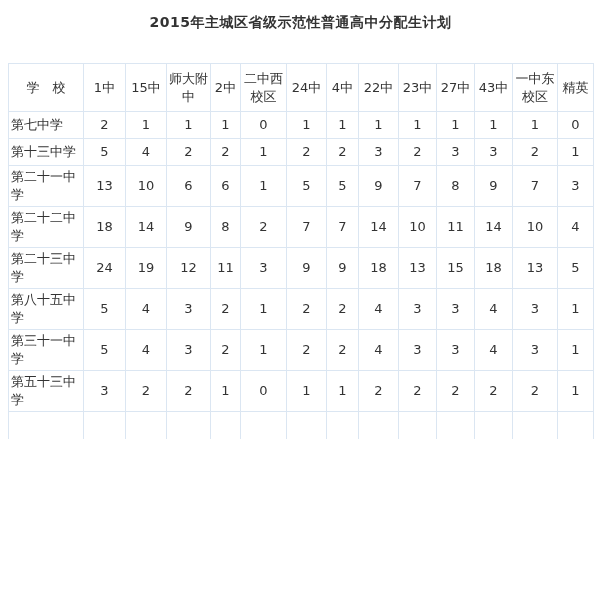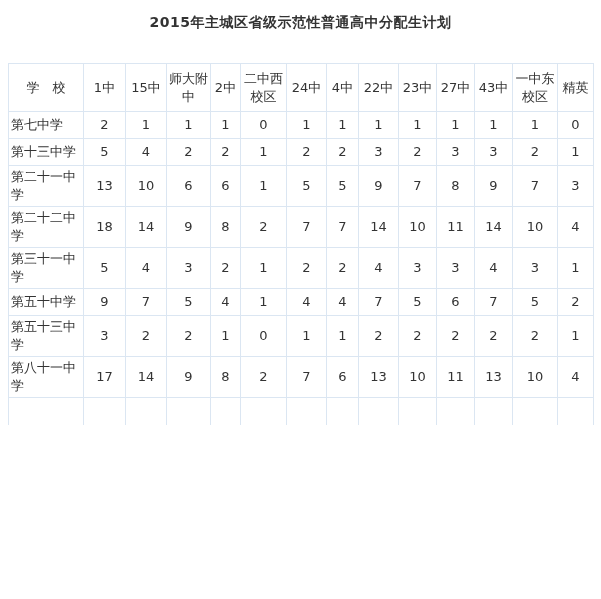--- a/index.html
+++ b/index.html
@@ -156,82 +156,82 @@
         <td>7</td>
         <td>7</td>
         <td>14</td>
         <td>10</td>
         <td>11</td>
         <td>14</td>
         <td>10</td>
         <td>4</td>
       </tr>
       <tr>
+        <td class="school-cell">第二十三中学</td>
+        <td>24</td>
+        <td>19</td>
+        <td>12</td>
+        <td>11</td>
+        <td>3</td>
+        <td>9</td>
+        <td>9</td>
+        <td>18</td>
+        <td>13</td>
+        <td>15</td>
+        <td>18</td>
+        <td>13</td>
+        <td>5</td>
+      </tr>
+      <tr>
+        <td class="school-cell">第八十五中学</td>
+        <td>5</td>
+        <td>4</td>
+        <td>3</td>
+        <td>2</td>
+        <td>1</td>
+        <td>2</td>
+        <td>2</td>
+        <td>4</td>
+        <td>3</td>
+        <td>3</td>
+        <td>4</td>
+        <td>3</td>
+        <td>1</td>
+      </tr>
+      <tr>
         <td class="school-cell">第三十一中学</td>
         <td>5</td>
         <td>4</td>
         <td>3</td>
         <td>2</td>
         <td>1</td>
         <td>2</td>
         <td>2</td>
         <td>4</td>
         <td>3</td>
         <td>3</td>
         <td>4</td>
         <td>3</td>
         <td>1</td>
       </tr>
       <tr>
-        <td class="school-cell">第五十中学</td>
-        <td>9</td>
-        <td>7</td>
-        <td>5</td>
-        <td>4</td>
-        <td>1</td>
-        <td>4</td>
-        <td>4</td>
-        <td>7</td>
-        <td>5</td>
-        <td>6</td>
-        <td>7</td>
-        <td>5</td>
-        <td>2</td>
-      </tr>
-      <tr>
         <td class="school-cell">第五十三中学</td>
         <td>3</td>
         <td>2</td>
         <td>2</td>
         <td>1</td>
         <td>0</td>
         <td>1</td>
         <td>1</td>
         <td>2</td>
         <td>2</td>
         <td>2</td>
         <td>2</td>
         <td>2</td>
         <td>1</td>
-      </tr>
-      <tr>
-        <td class="school-cell">第八十一中学</td>
-        <td>17</td>
-        <td>14</td>
-        <td>9</td>
-        <td>8</td>
-        <td>2</td>
-        <td>7</td>
-        <td>6</td>
-        <td>13</td>
-        <td>10</td>
-        <td>11</td>
-        <td>13</td>
-        <td>10</td>
-        <td>4</td>
       </tr>
       <tr class="partial-row">
         <td></td>
         <td></td>
         <td></td>
         <td></td>
         <td></td>
         <td></td>
         <td></td>
         <td></td>

